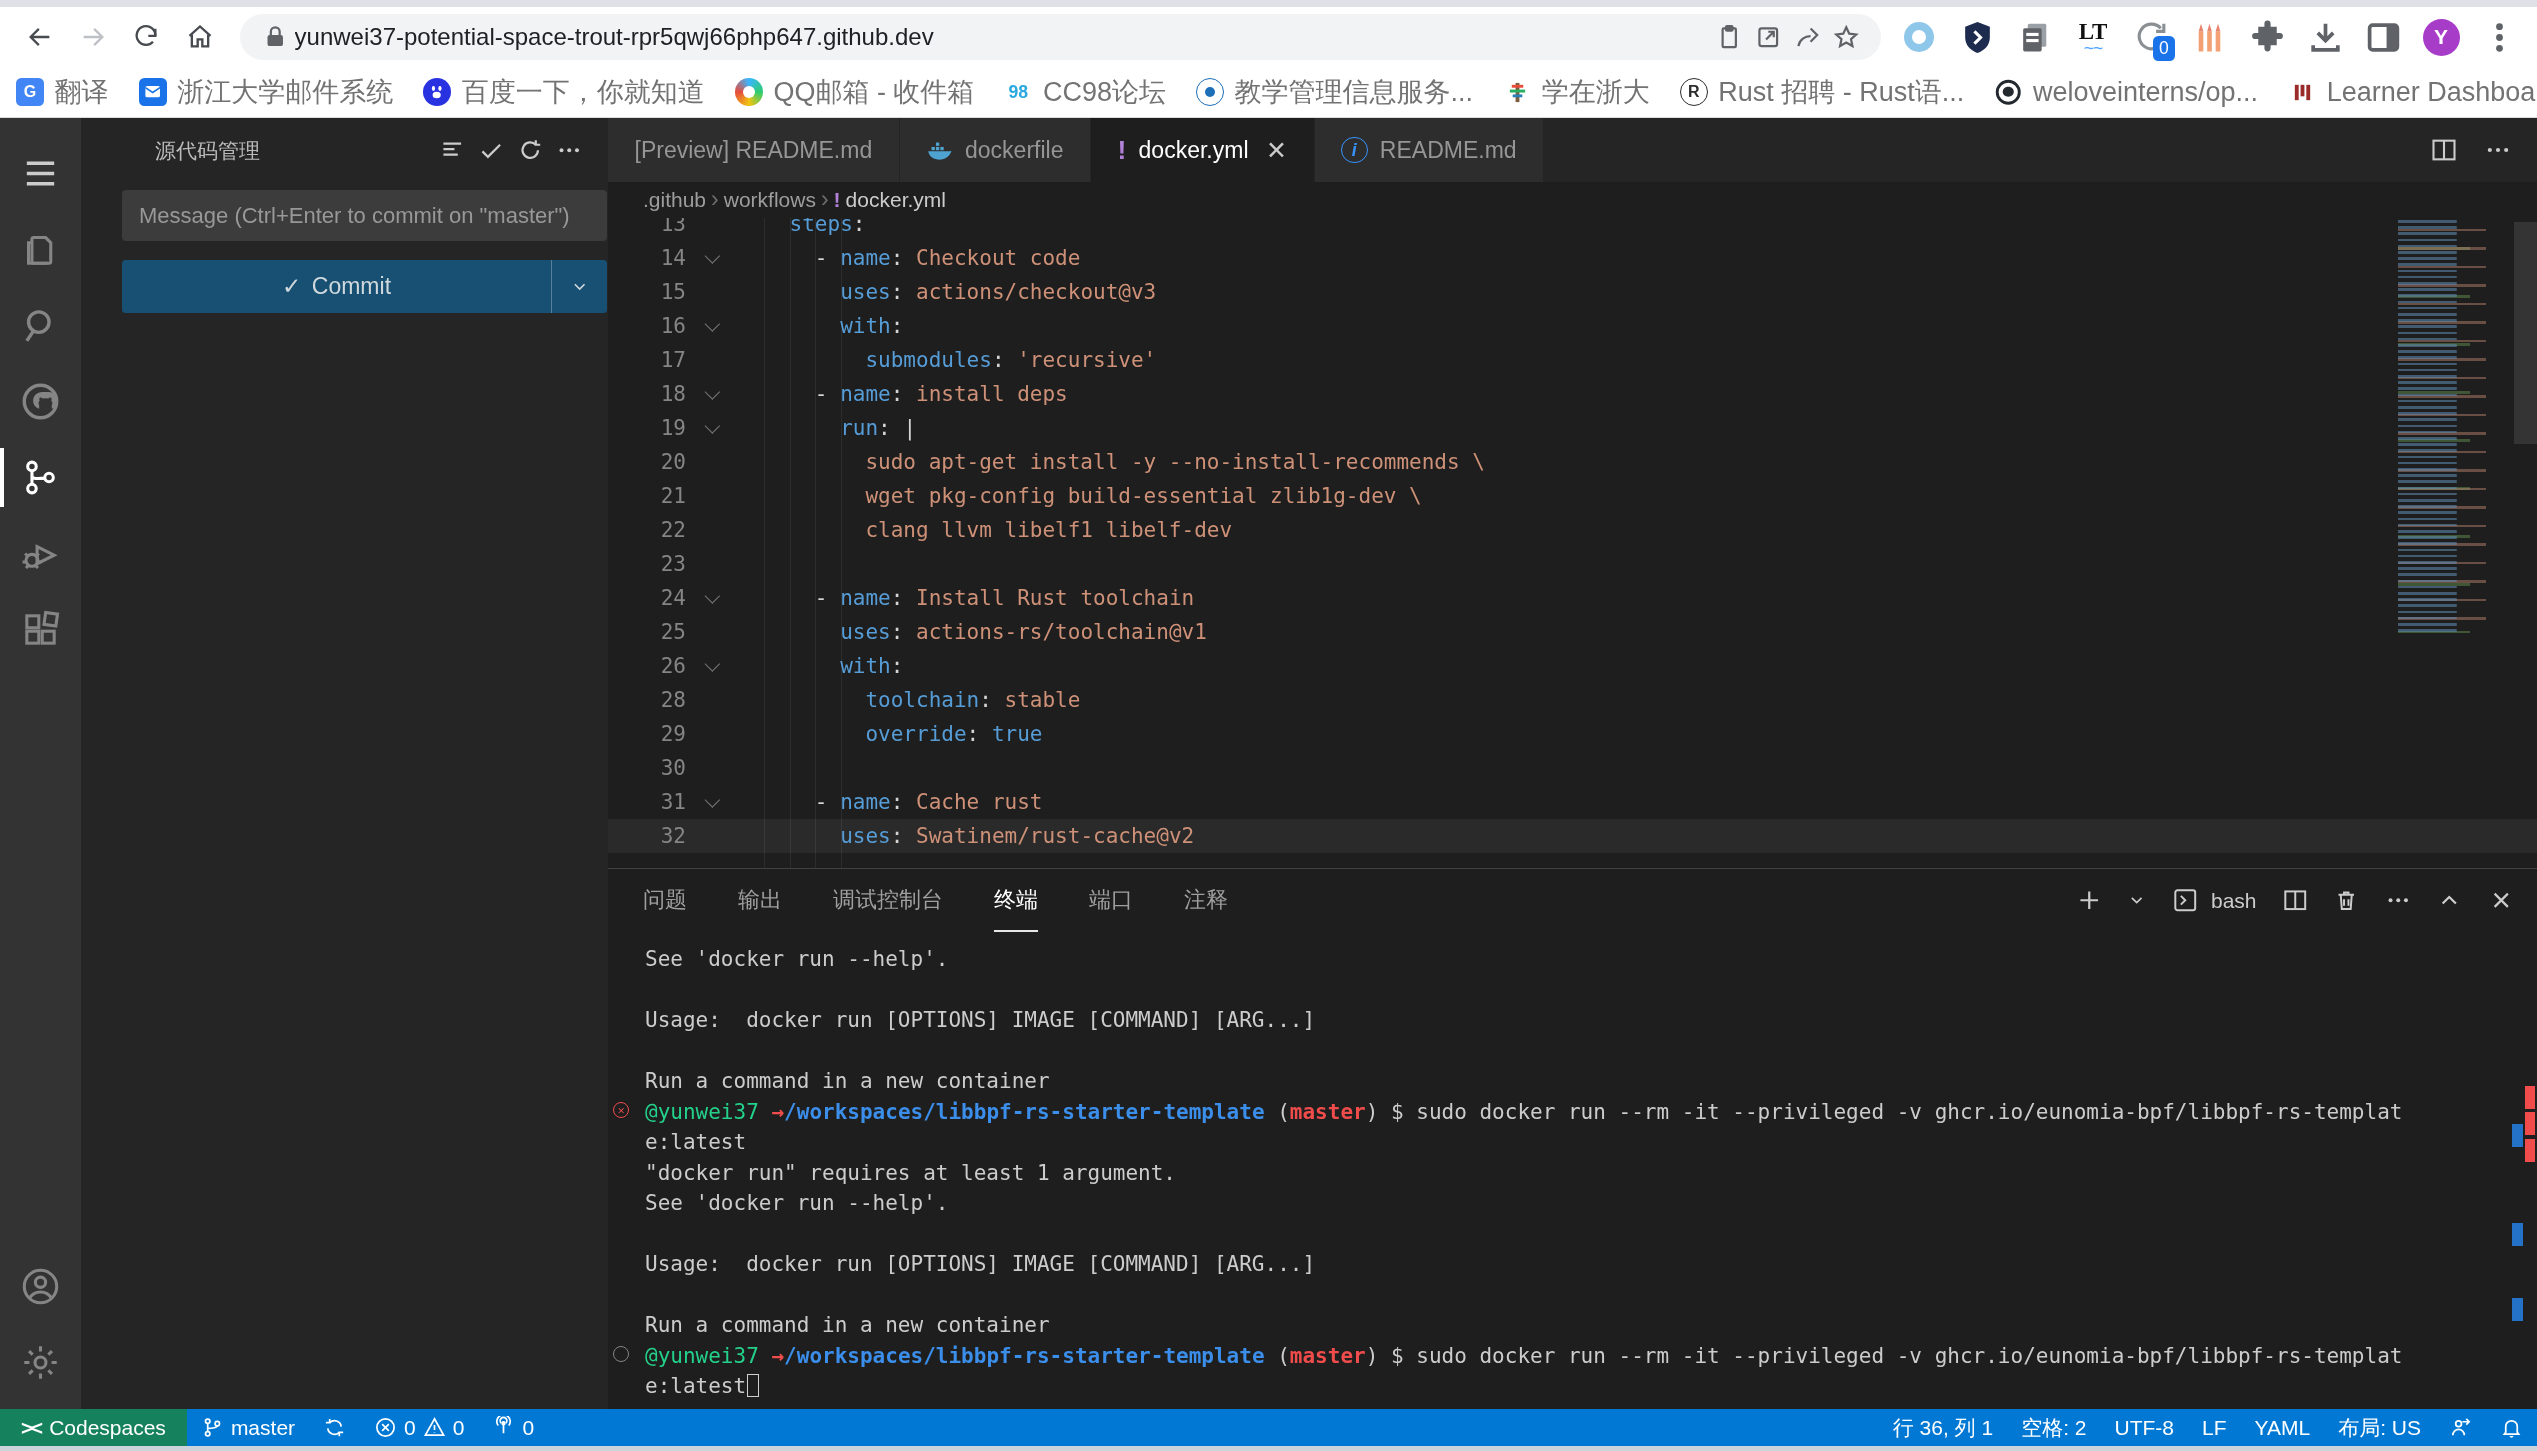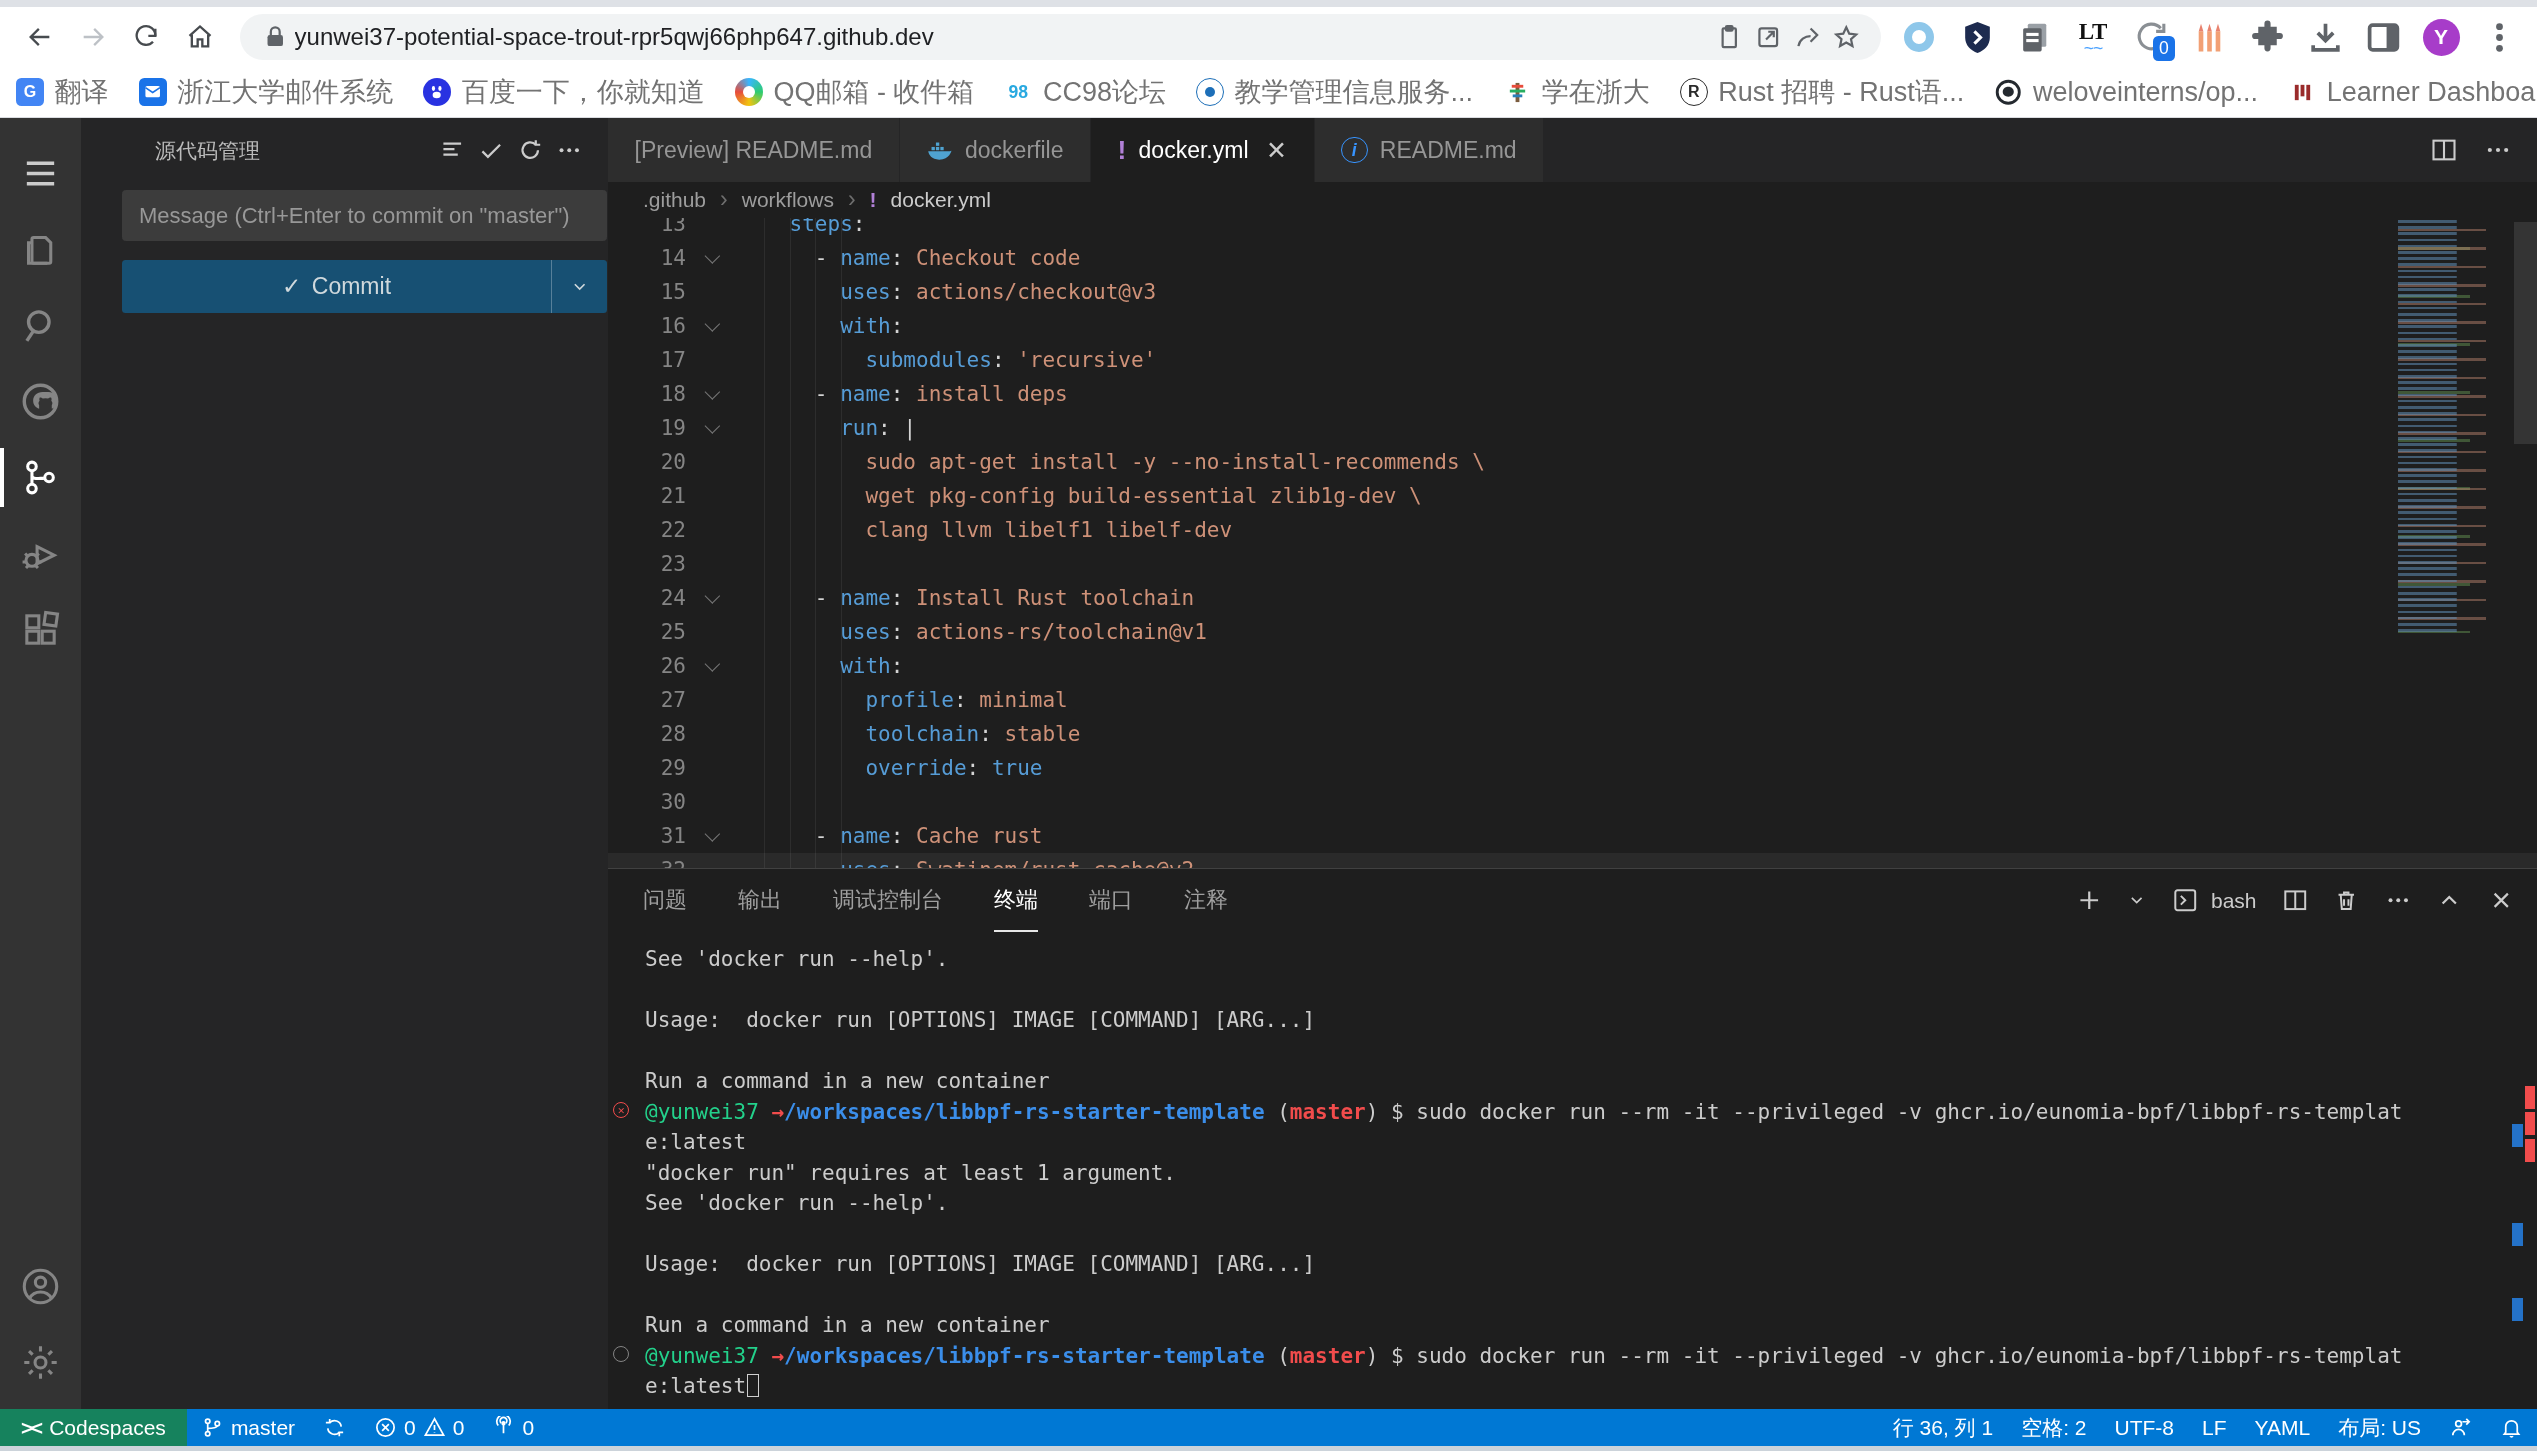--- a/index.html
+++ b/index.html
@@ -64,21 +64,21 @@
     border-right:0.9px solid #252526; font-size:23px; color:#969696; flex:none; }
   .tab.active { background:#1e1e1e; color:#ffffff; }
   .tab .warn-glyph { color:#b180d7; font-weight:bold; font-size:26.5px; }
   .tab .close-x { font-size:25px; margin-left:5.3px; color:#cccccc; }
   .info-glyph { width:26.5px; height:26.5px; border:1.8px solid #3794ff; border-radius:50%; color:#3794ff;
     font-size:17.6px; font-style:italic; font-weight:bold; display:flex; align-items:center; justify-content:center; }
   #tab-actions { margin-left:auto; display:flex; align-items:center; gap:26.5px; padding-right:25px; color:#cccccc; }
   #tab-actions svg { width:28px; height:28px; }
 
   #breadcrumb { position:absolute; top:64px; left:0; right:0; height:35px; background:#1e1e1e;
-    display:flex; align-items:center; gap:14px; padding-left:35px; font-size:21px; color:#9d9d9d; }
+    display:flex; align-items:center; gap:5px; padding-left:35px; font-size:21px; color:#9d9d9d; }
   #breadcrumb .sep { color:#6e6e6e; font-size:23px; }
   #breadcrumb .file { color:#cccccc; }
 
   #code { position:absolute; top:100px; left:0; right:0; height:651px; overflow:hidden;
     font-family:"DejaVu Sans Mono","Liberation Mono",monospace; font-size:21px; }
   .cl { height:34px; line-height:34px; display:flex; position:relative; }
   .cl.hl { background:rgba(255,255,255,.055); }
   .ln { width:78px; text-align:right; color:#858585; flex:none; }
   .fold { width:53px; flex:none; display:flex; align-items:center; justify-content:center; }
   .fold.on::after { content:""; width:9.7px; height:9.7px; border-right:1.8px solid #b0b0b0; border-bottom:1.8px solid #b0b0b0;
@@ -558,25 +558,20 @@
           </div>
           <div class="cl">
             <span class="ln">25</span>
             <span class="fold"></span>
             <span class="ct"><span class="sp">        </span><span class="sk">uses</span><span class="sp">:</span><span class="sv"> actions-rs/toolchain@v1</span></span>
           </div>
           <div class="cl">
             <span class="ln">26</span>
             <span class="fold on"></span>
             <span class="ct"><span class="sp">        </span><span class="sk">with</span><span class="sp">:</span></span>
-          </div>
-          <div class="cl">
-            <span class="ln">27</span>
-            <span class="fold"></span>
-            <span class="ct"><span class="sp">          </span><span class="sk">profile</span><span class="sp">:</span><span class="sv"> minimal</span></span>
           </div>
           <div class="cl">
             <span class="ln">28</span>
             <span class="fold"></span>
             <span class="ct"><span class="sp">          </span><span class="sk">toolchain</span><span class="sp">:</span><span class="sv"> stable</span></span>
           </div>
           <div class="cl">
             <span class="ln">29</span>
             <span class="fold"></span>
             <span class="ct"><span class="sp">          </span><span class="sk">override</span><span class="sp">:</span><span class="sk"> true</span></span>

